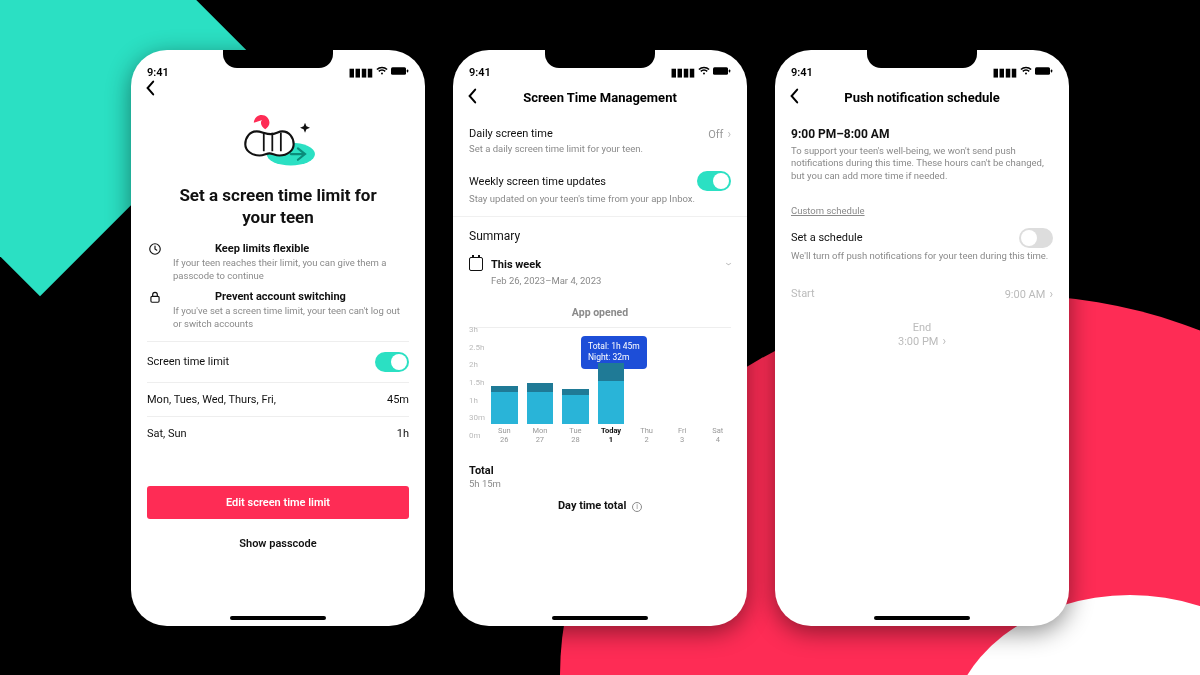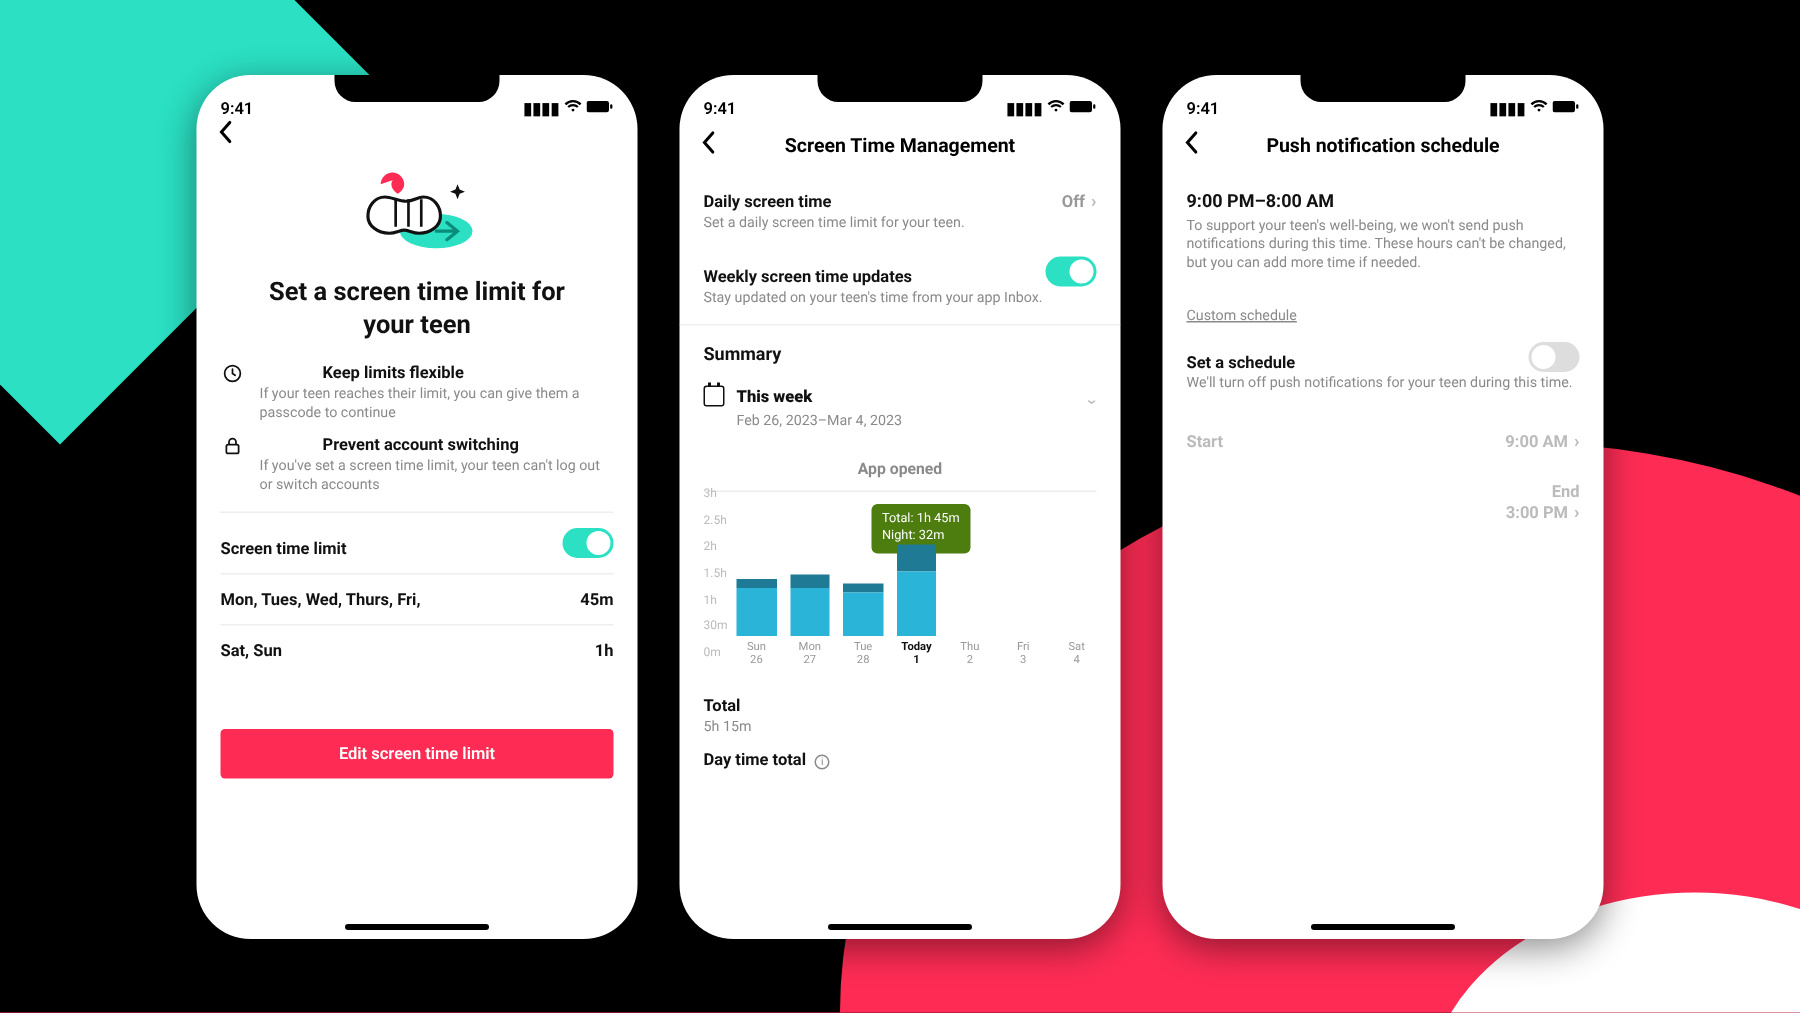--- a/index.html
+++ b/index.html
@@ -24,60 +24,60 @@
   .homebar{position:absolute;left:50%;bottom:6px;transform:translateX(-50%);width:96px;height:4px;border-radius:3px;background:#000;}
   .status{display:flex;justify-content:space-between;align-items:center;font-size:11px;font-weight:600;padding:12px 16px 0;height:34px;}
   .status .icons{display:flex;gap:3px;align-items:center;}
   .header{display:flex;align-items:center;justify-content:center;padding:6px 14px 12px;position:relative;}
   .header .back{position:absolute;left:14px;font-size:18px;line-height:1;cursor:pointer;}
   .header .title{font-size:13px;font-weight:700;}
   .screen{flex:1;overflow:hidden;padding:0 16px;font-size:11px;color:#111;}
 
   
   .small{font-size:9.5px;color:var(--gray);line-height:1.35;}
-  .row{display:flex;justify-content:space-between;align-items:flex-end;padding:10px 0;font-weight:bold;}
+  .row{display:flex;justify-content:space-between;align-items:center;padding:10px 0;}
   .rule{border-top:1px solid #eee;}
   .chev{color:#bbb;font-size:12px;margin-left:4px;}
 
   
   .illus{display:flex;justify-content:center;padding:8px 0 10px;}
   .illus svg{width:120px;height:64px;}
   h1.big{font-size:17px;font-weight:700;text-align:center;line-height:1.3;margin:0 14px 14px;}
   .bullet{display:flex;gap:10px;margin:8px 0;}
   .bullet .ico{width:16px;flex:0 0 16px;display:flex;justify-content:center;}
   .bullet .ico svg{width:14px;height:14px;}
   .bullet .txt b{font-size:11px;font-weight:700;display:block;margin-bottom:2px;padding-left:42px;}
   .toggle{width:34px;height:20px;border-radius:10px;background:var(--teal);position:relative;}
   .toggle.off{background:#ddd;}
   .toggle::after{content:"";position:absolute;right:2px;top:2px;width:16px;height:16px;border-radius:50%;background:#fff;}
   .toggle.off::after{right:auto;left:2px;}
   .btn{display:block;text-align:center;font-size:11px;font-weight:600;padding:10px 0;border-radius:3px;margin-top:8px;}
   .btn.primary{background:var(--pink);color:#fff;}
   .btn.ghost{background:transparent;color:#111;}
 
   
-  .section-title{font-size:12px;font-weight:700;margin:12px 0 6px;}
+  .section-title{font-size:12px;font-weight:400;margin:12px 0 6px;}
   .picker{display:flex;align-items:center;gap:8px;margin:4px 0;}
   .picker .cal{width:14px;height:14px;border:1.5px solid #111;border-radius:2px;position:relative;}
   .picker .cal::before{content:"";position:absolute;top:-3px;left:2px;width:2px;height:3px;background:#111;box-shadow:6px 0 #111;}
   .tabs{display:flex;margin-top:10px;border-bottom:1px solid #eee;}
   .tab{flex:1;text-align:center;font-size:10.5px;font-weight:700;padding:8px 0;color:var(--gray);position:relative;}
   .tab.active{color:#111;}
   .tab.active::after{content:"";position:absolute;left:25%;right:25%;bottom:-1px;height:2px;background:#111;}
   .chart{position:relative;height:120px;margin:10px 0 4px;}
   .ylab{position:absolute;left:0;font-size:8px;color:#bbb;transform:translateY(-50%);}
   .bars{position:absolute;left:22px;right:0;bottom:14px;top:0;display:flex;align-items:flex-end;gap:9px;}
   .bar-wrap{flex:1;display:flex;flex-direction:column;align-items:center;}
   .bar{width:100%;display:flex;flex-direction:column-reverse;}
   .seg{width:100%;}
   .seg.day{background:#29b4d8;}
   .seg.night{background:#1f7a96;}
   .xlab{font-size:7.5px;color:#999;text-align:center;margin-top:3px;line-height:1.1;}
   .xlab.active{color:#111;font-weight:700;}
-  .tooltip{position:absolute;background:#4d7c0f;color:#fff;font-size:8.5px;padding:5px 7px;border-radius:4px;line-height:1.35;white-space:nowrap;}
+  .tooltip{position:absolute;background:#1d4ed8;color:#fff;font-size:8.5px;padding:5px 7px;border-radius:4px;line-height:1.35;white-space:nowrap;}
   .tooltip::after{content:"";position:absolute;left:50%;bottom:-4px;transform:translateX(-50%);border:4px solid transparent;border-top-color:#555;}
   .info{display:inline-flex;width:10px;height:10px;border:1px solid var(--gray);border-radius:50%;align-items:center;justify-content:center;font-size:7px;color:var(--gray);margin-left:3px;}
 
   
   .hr{height:1px;background:#f0f0f0;margin:10px -16px;}
 </style>
 </head>
 <body>
 
 <div class="bg-teal"></div>
@@ -158,20 +158,21 @@
         <span>Mon, Tues, Wed, Thurs, Fri,</span>
         <span>45m</span>
       </div>
       <div class="row rule">
         <span>Sat, Sun</span>
         <span>1h</span>
       </div>
 
       <div style="margin-top:36px;">
         <a class="btn primary">Edit screen time limit</a>
+        <a class="btn ghost">Show passcode</a>
       </div>
     </div>
     <div class="homebar"></div>
   </div>
 
   <div class="phone">
     <div class="notch"></div>
     <div class="status">
       <span>9:41</span>
       <span class="icons">
@@ -284,21 +285,21 @@
           <div class="ylab" style="bottom: 67px;">1.5h</div>
           <div class="ylab" style="bottom: 84.6667px;">2h</div>
           <div class="ylab" style="bottom: 102.333px;">2.5h</div>
           <div class="ylab" style="bottom: 120px;">3h</div>
         </div>
 
       <div style="margin-top:6px;">
         <b style="font-size:11px;">Total</b><br>
         <span class="small">5h 15m</span>
       </div>
-      <div style="margin-top:8px;">
+      <div style="margin-top:8px;text-align:center;">
         <b style="font-size:11px;">Day time total</b>
         <span class="info">i</span>
       </div>
     </div>
     <div class="homebar"></div>
   </div>
 
   <div class="phone">
     <div class="notch"></div>
     <div class="status">

